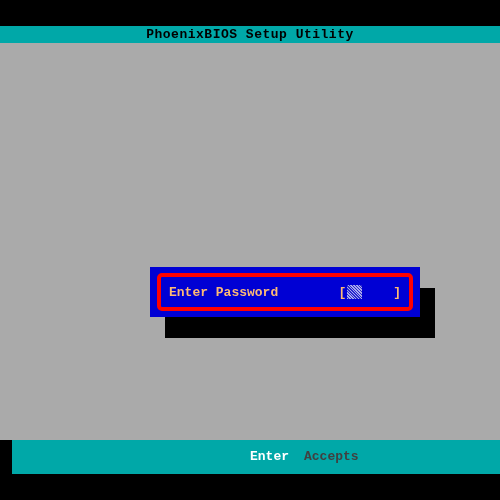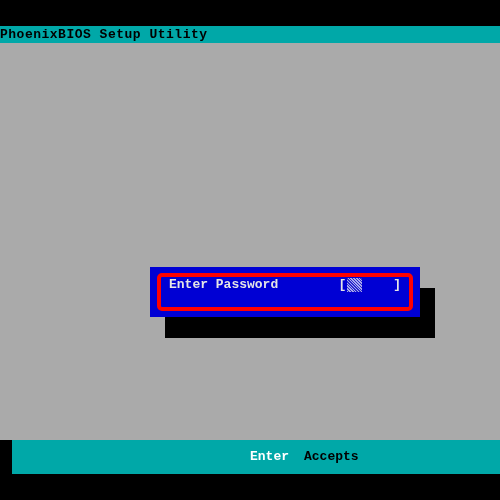--- a/index.html
+++ b/index.html
@@ -13,21 +13,21 @@
       overflow: hidden;
     }
     .title-bar {
       position: absolute;
       top: 26px;
       left: 0;
       width: 100%;
       height: 17px;
       background: #00a8a8;
       color: #000;
-      text-align: left;
+      text-align: center;
       font-size: 13px;
       line-height: 17px;
       letter-spacing: 0.5px;
     }
     .main-area {
       position: absolute;
       top: 43px;
       left: 0;
       width: 100%;
       height: 397px;
@@ -49,23 +49,23 @@
       height: 50px;
       background: #0000d4;
       padding: 6px 7px;
     }
     .dialog-inner {
       width: 100%;
       height: 100%;
       border: 4px solid #ff0000;
       border-radius: 5px;
       display: flex;
-      align-items: flex-start;
+      align-items: center;
       padding: 0 8px;
-      color: #e5e5e5;
+      color: #fdba74;
       font-size: 13px;
       white-space: nowrap;
     }
     .password-label {
       flex: 1;
     }
     .password-brackets {
       display: flex;
       align-items: center;
     }
@@ -104,21 +104,21 @@
       line-height: 16px;
     }
     .footer-row {
       display: flex;
     }
     .footer-key {
       width: 54px;
       color: #fff;
     }
     .footer-action {
-      color: #000000;
+      color: #404040;
     }
   </style>
 </head>
 <body>
 
 <div class="title-bar">
   <span>PhoenixBIOS Setup Utility</span>
 </div>
 
 <div class="main-area">

